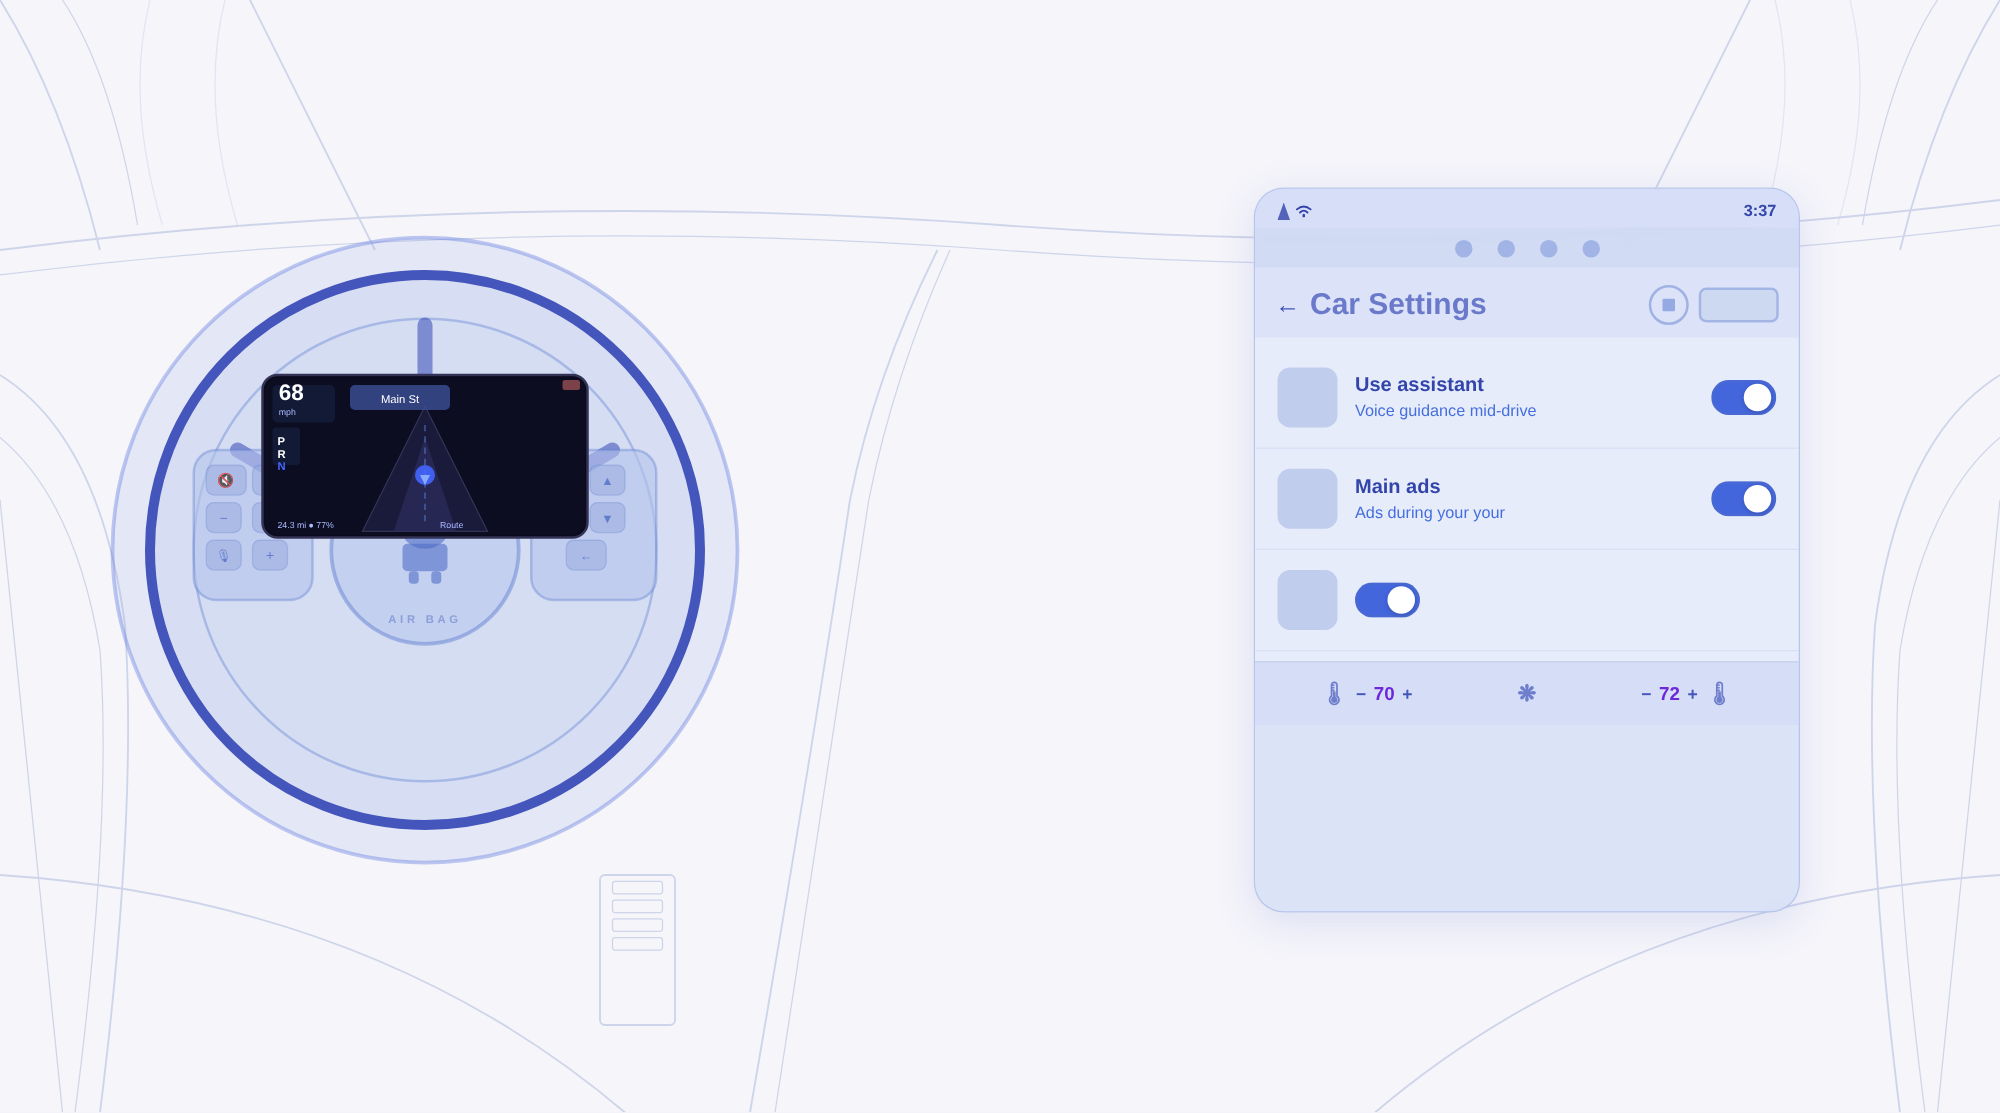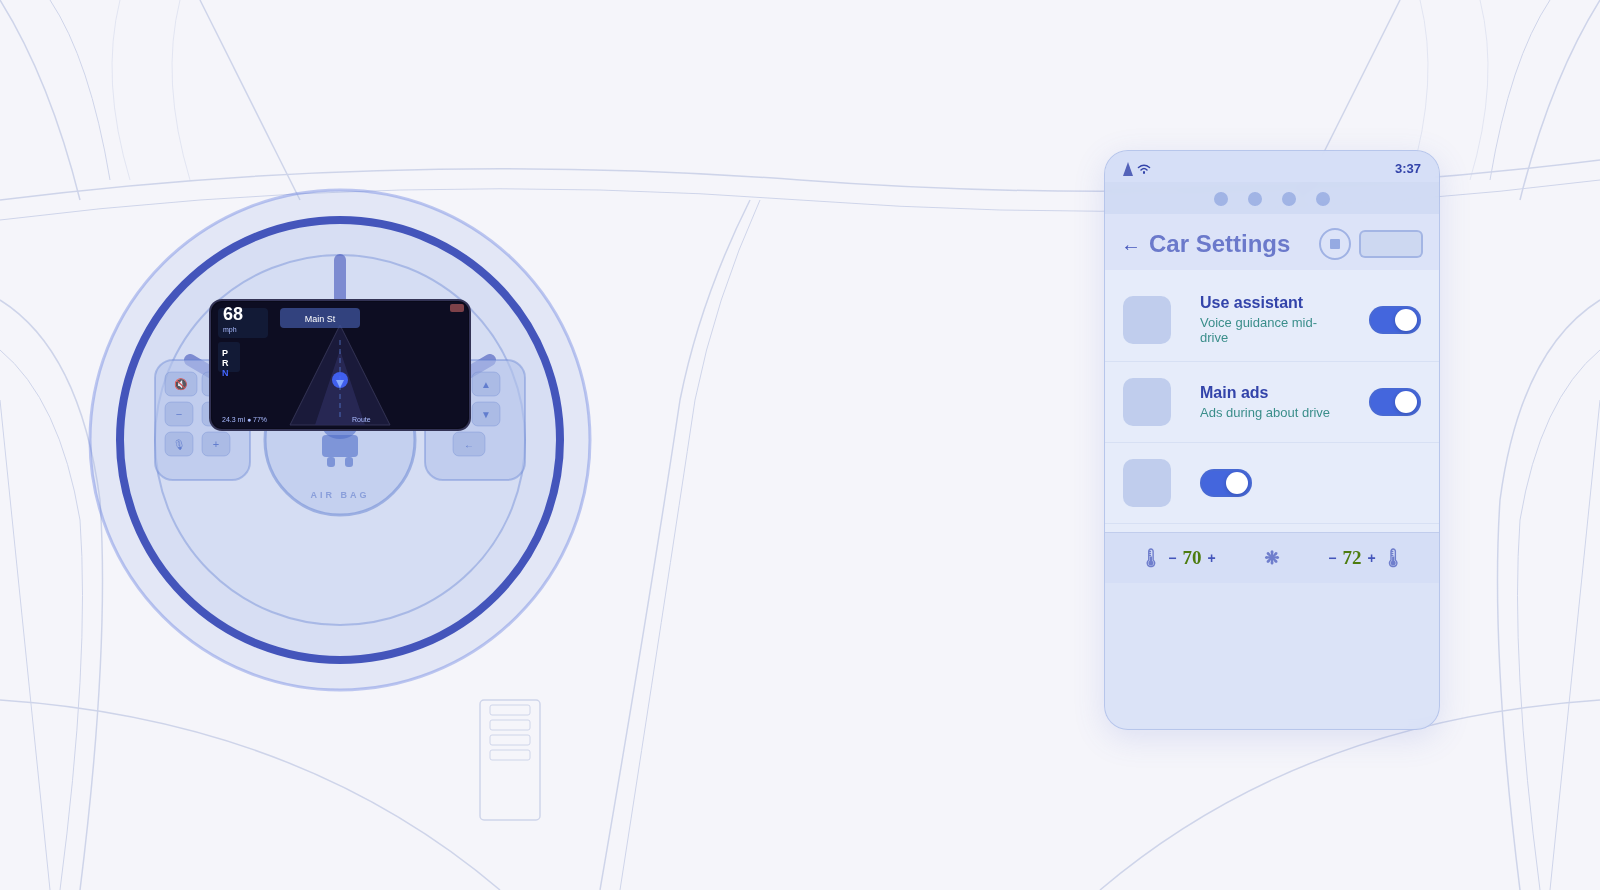--- a/index.html
+++ b/index.html
@@ -34,21 +34,21 @@
       top: 80px;
       width: 560px;
       height: 680px;
     }
 
     
     .phone-panel {
       position: absolute;
       right: 160px;
       top: 150px;
-      width: 336px;
+      width: 437px;
       height: 580px;
       background: rgba(210, 220, 245, 0.75);
       border-radius: 24px;
       border: 1.5px solid rgba(100, 130, 210, 0.3);
       backdrop-filter: blur(4px);
       overflow: hidden;
       box-shadow: 0 8px 32px rgba(80, 100, 200, 0.15);
     }
 
     
@@ -155,21 +155,21 @@
       padding: 8px 0;
       background: rgba(235, 240, 252, 0.65);
       flex: 1;
     }
 
     .setting-item {
       display: flex;
       align-items: center;
       padding: 16px 18px;
       border-bottom: 1px solid rgba(180, 195, 230, 0.3);
-      gap: 29px;
+      gap: 14px;
     }
 
     .setting-icon-box {
       width: 48px;
       height: 48px;
       border-radius: 10px;
       background: rgba(160, 180, 225, 0.55);
       flex-shrink: 0;
     }
 
@@ -179,21 +179,21 @@
 
     .setting-name {
       font-size: 16px;
       font-weight: 600;
       color: #3344aa;
       margin-bottom: 3px;
     }
 
     .setting-desc {
       font-size: 13px;
-      color: #0f766e;
+      color: #1d4ed8;
       opacity: 0.8;
     }
 
     
     .toggle {
       width: 52px;
       height: 28px;
       border-radius: 14px;
       background: #4466dd;
       position: relative;
@@ -231,24 +231,23 @@
       font-size: 14px;
       font-weight: 600;
     }
 
     .climate-icon {
       font-size: 18px;
       opacity: 0.7;
     }
 
     .climate-value {
-      font-size: 19px;
+      font-size: 15px;
       font-weight: 700;
-      color: #4d7c0f;
-      font-family: Liberation Serif, serif;
+      color: #6d28d9;
     }
 
     
     .steering-svg {
       width: 100%;
       height: 100%;
     }
 
   </style>
 </head>
@@ -441,21 +440,21 @@
       <div class="toggle">
         <div class="toggle-knob"></div>
       </div>
     </div>
 
 
     <div class="setting-item">
       <div class="setting-icon-box"></div>
       <div class="setting-text">
         <div class="setting-name">Main ads</div>
-        <div class="setting-desc">Ads during about drive</div>
+        <div class="setting-desc">Ads during your your</div>
       </div>
       <div class="toggle">
         <div class="toggle-knob"></div>
       </div>
     </div>
 
     <div class="setting-item">
       <div class="setting-icon-box"></div>
       <div class="toggle">
         <div class="toggle-knob"></div>

